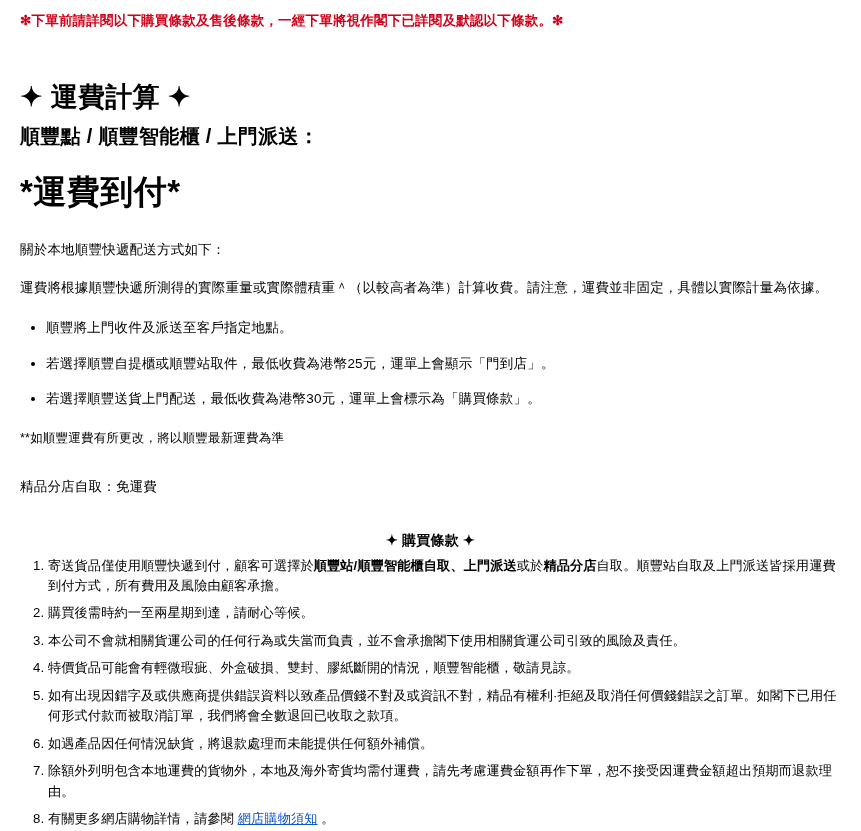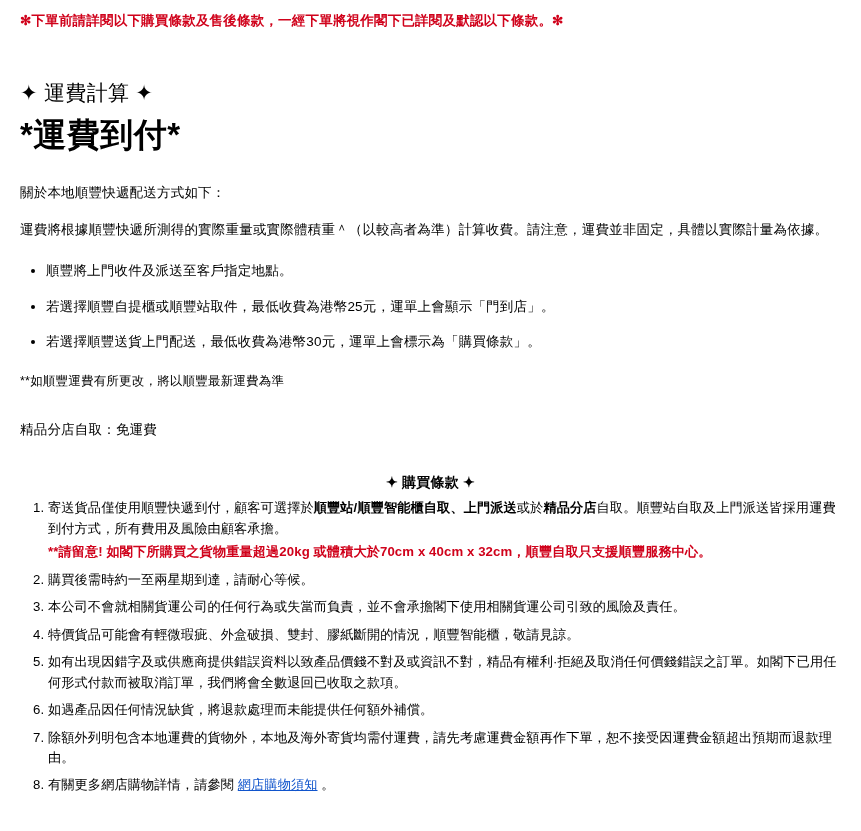--- a/index.html
+++ b/index.html
@@ -25,22 +25,22 @@
     color: #d0021b;
     font-size: 13.5px;
     font-weight: bold;
     letter-spacing: 0.2px;
     line-height: 1.4;
     margin: 0 0 10px 0;
   }
   .spacer-lg { height: 38px; }
 
   h2.section-title {
-    font-size: 21px;
-    font-weight: normal;
+    font-size: 27px;
+    font-weight: bold;
     margin: 0 0 8px 0;
     line-height: 1.35;
     letter-spacing: 0.3px;
   }
   h3.sub-title {
     font-size: 20px;
     font-weight: bold;
     margin: 0 0 22px 0;
     line-height: 1.35;
     letter-spacing: 0.3px;
@@ -120,20 +120,21 @@
 <body>
 
 <div class="page">
 
   <div class="top-warning">✻下單前請詳閱以下購買條款及售後條款，一經下單將視作閣下已詳閱及默認以下條款。✻</div>
 
   <div class="spacer-lg"></div>
 
   <h2 class="section-title">✦ 運費計算 ✦</h2>
 
+  <h3 class="sub-title">順豐點 / 順豐智能櫃 / 上門派送：</h3>
 
   <div class="freight-big">*運費到付*</div>
 
   <p class="body-text tight">關於本地順豐快遞配送方式如下：</p>
 
   <p class="body-text">運費將根據順豐快遞所測得的實際重量或實際體積重＾（以較高者為準）計算收費。請注意，運費並非固定，具體以實際計量為依據。</p>
 
   <ul class="bullets">
     <li>順豐將上門收件及派送至客戶指定地點。</li>
     <li>若選擇順豐自提櫃或順豐站取件，最低收費為港幣25元，運單上會顯示「門到店」。</li>
@@ -142,21 +143,20 @@
 
   <div class="note-line">**如順豐運費有所更改，將以順豐最新運費為準</div>
 
   <div class="pickup-line">精品分店自取：免運費</div>
 
   <div class="terms-title">✦ 購買條款 ✦</div>
 
   <ol class="terms">
     <li>
       <span><span>寄送貨品僅使用順豐快遞到付，顧客可選擇於</span><b>順豐站/順豐智能櫃自取、上門派送</b><span>或於</span><b>精品分店</b><span>自取。順豐站自取及上門派送皆採用運費到付方式，所有費用及風險由顧客承擔。</span></span>
-      <span class="sub-note"><span class="red-bold"><span>**請留意! 如閣下所購買之貨物重量超過</span><b>20kg</b><span> 或體積大於</span><b>70cm x 40cm x 32cm</b><span>，順豐自取只支援順豐服務中心。</span></span></span>
     </li>
     <li><span><span>購買後需時約一至兩星期到達，請耐心等候。</span></span></li>
     <li><span><span>本公司不會就相關貨運公司的任何行為或失當而負責，並不會承擔閣下使用相關貨運公司引致的風險及責任。</span></span></li>
     <li><span><span>特價貨品可能會有輕微瑕疵、外盒破損、雙封、膠紙斷開的情況，順豐智能櫃，敬請見諒。</span></span></li>
     <li><span><span>如有出現因錯字及或供應商提供錯誤資料以致產品價錢不對及或資訊不對，精品有權利·拒絕及取消任何價錢錯誤之訂單。如閣下已用任何形式付款而被取消訂單，我們將會全數退回已收取之款項。</span></span></li>
     <li><span><span>如遇產品因任何情況缺貨，將退款處理而未能提供任何額外補償。</span></span></li>
     <li><span><span>除額外列明包含本地運費的貨物外，本地及海外寄貨均需付運費，請先考慮運費金額再作下單，恕不接受因運費金額超出預期而退款理由。</span></span></li>
     <li><span><span>有關更多網店購物詳情，請參閱 </span><a class="inline-link">網店購物須知</a><span> 。</span></span></li>
   </ol>
 

